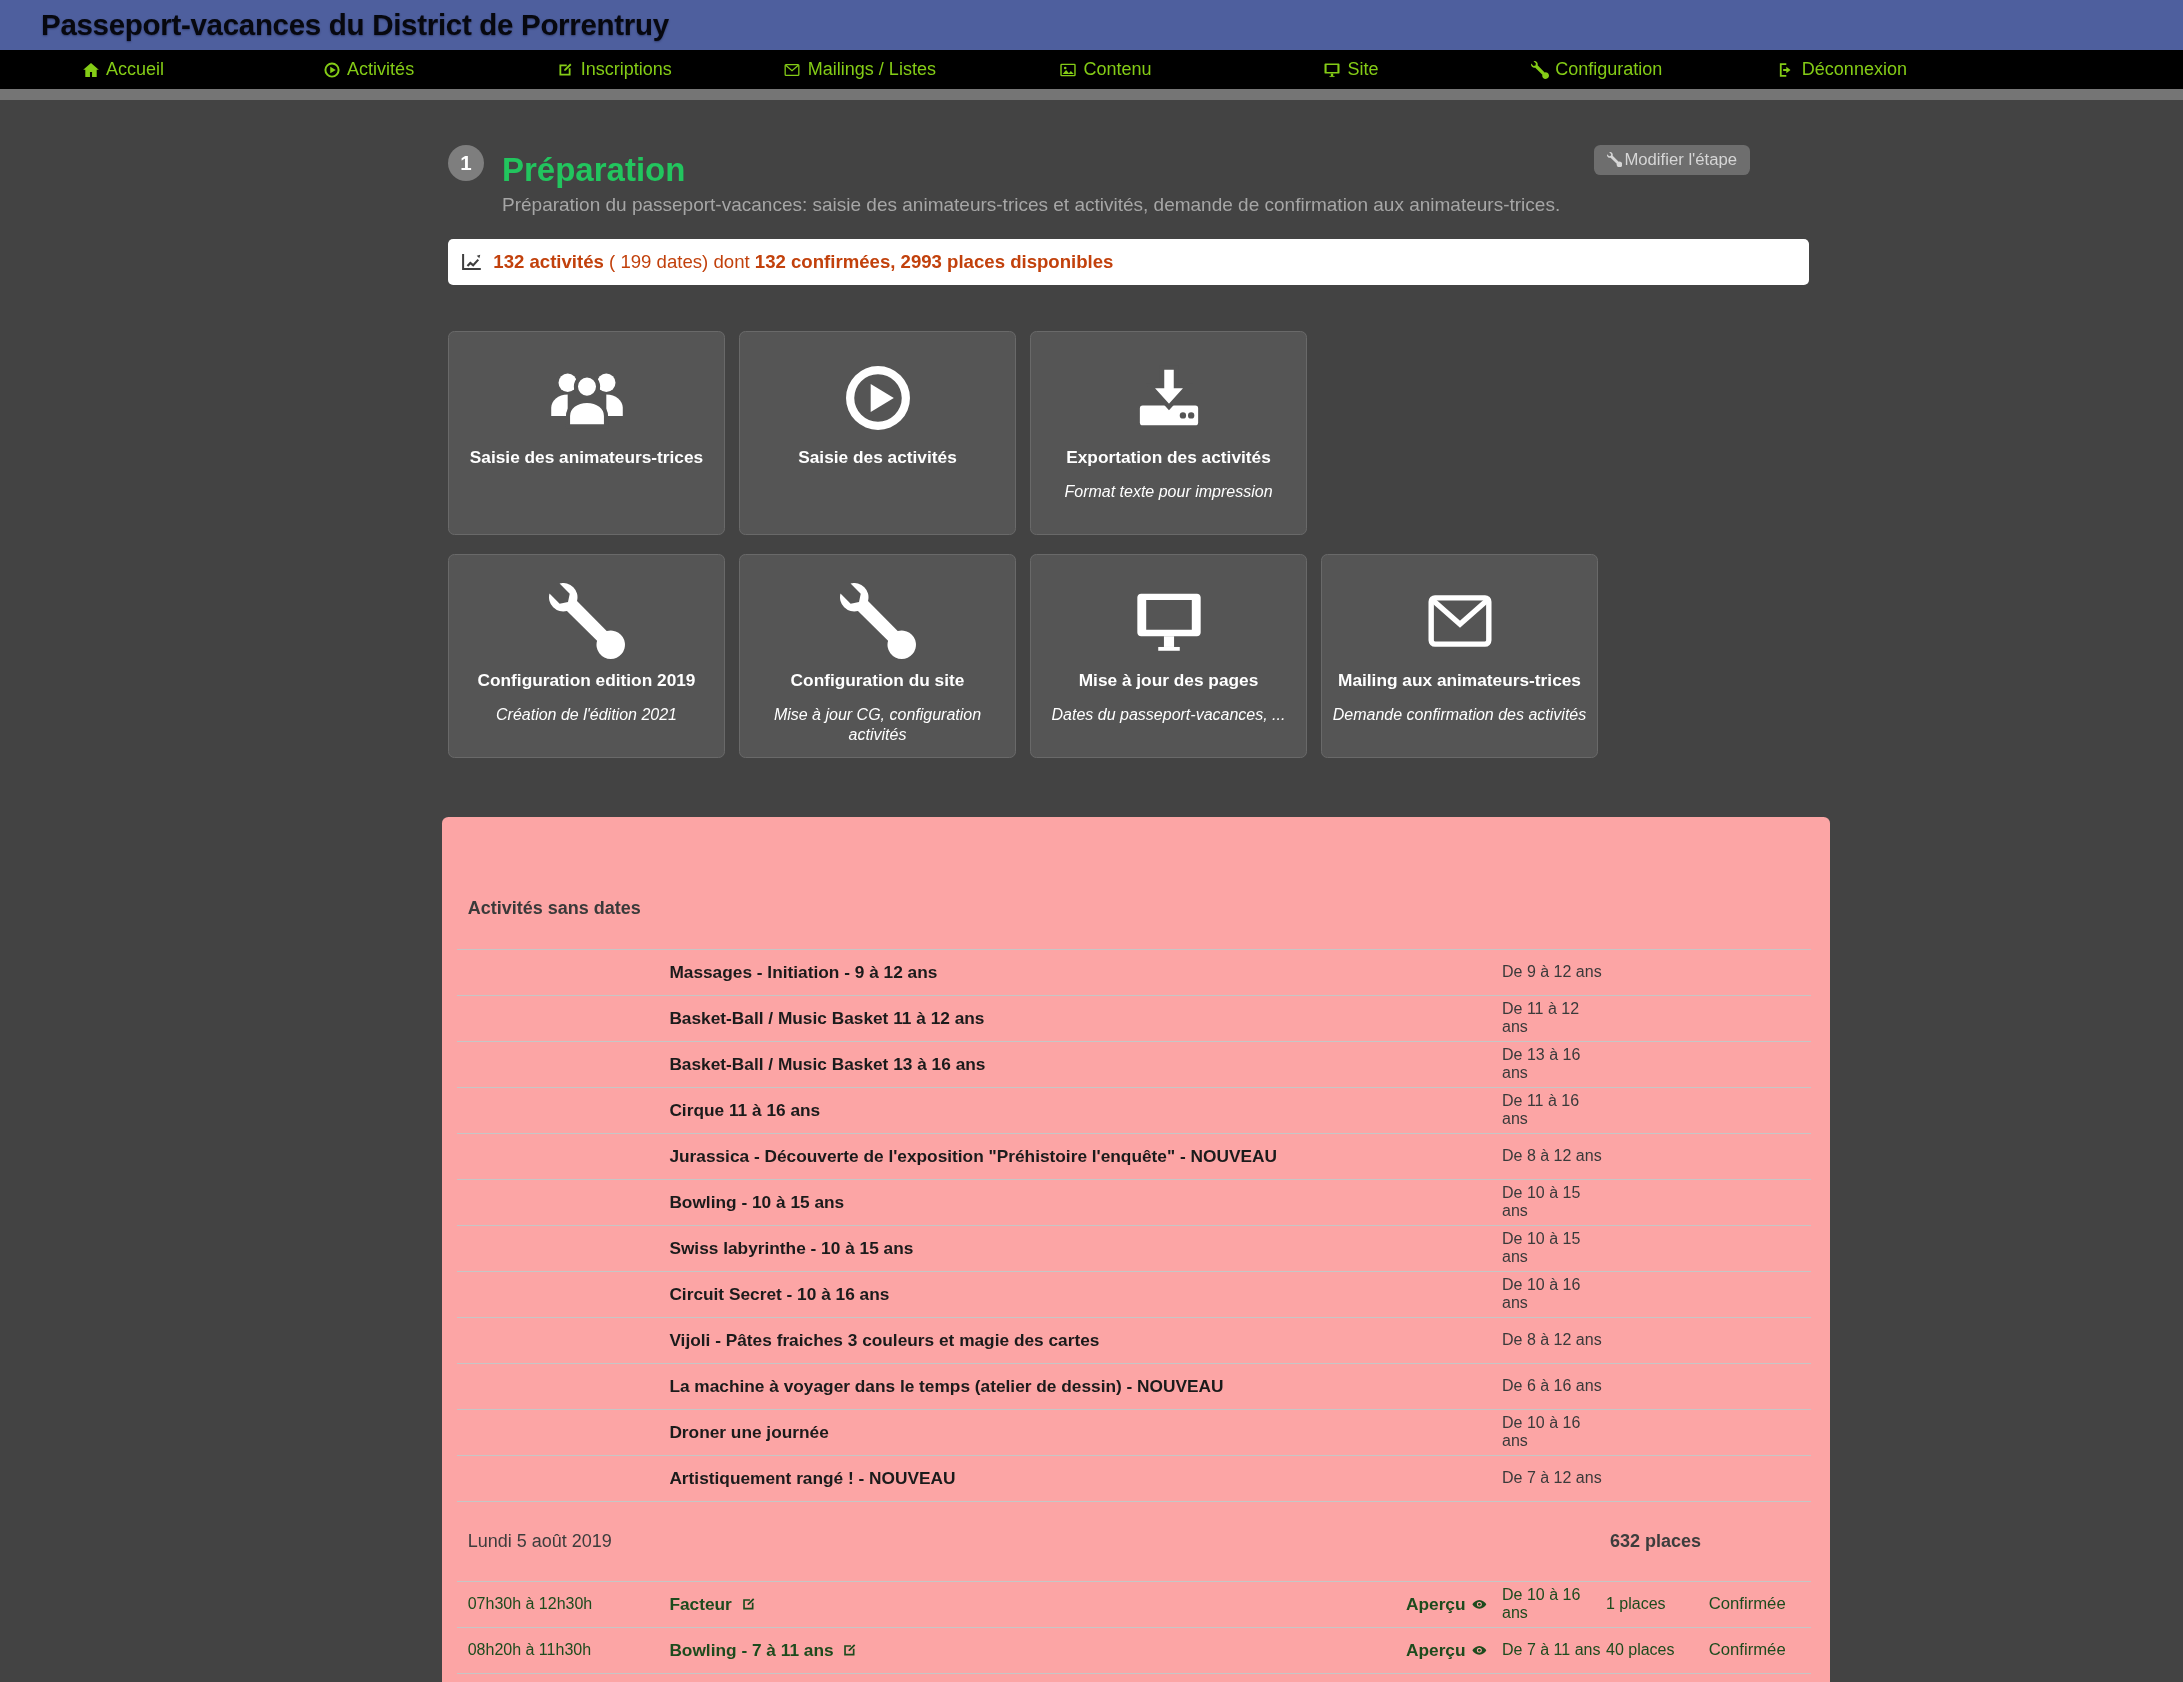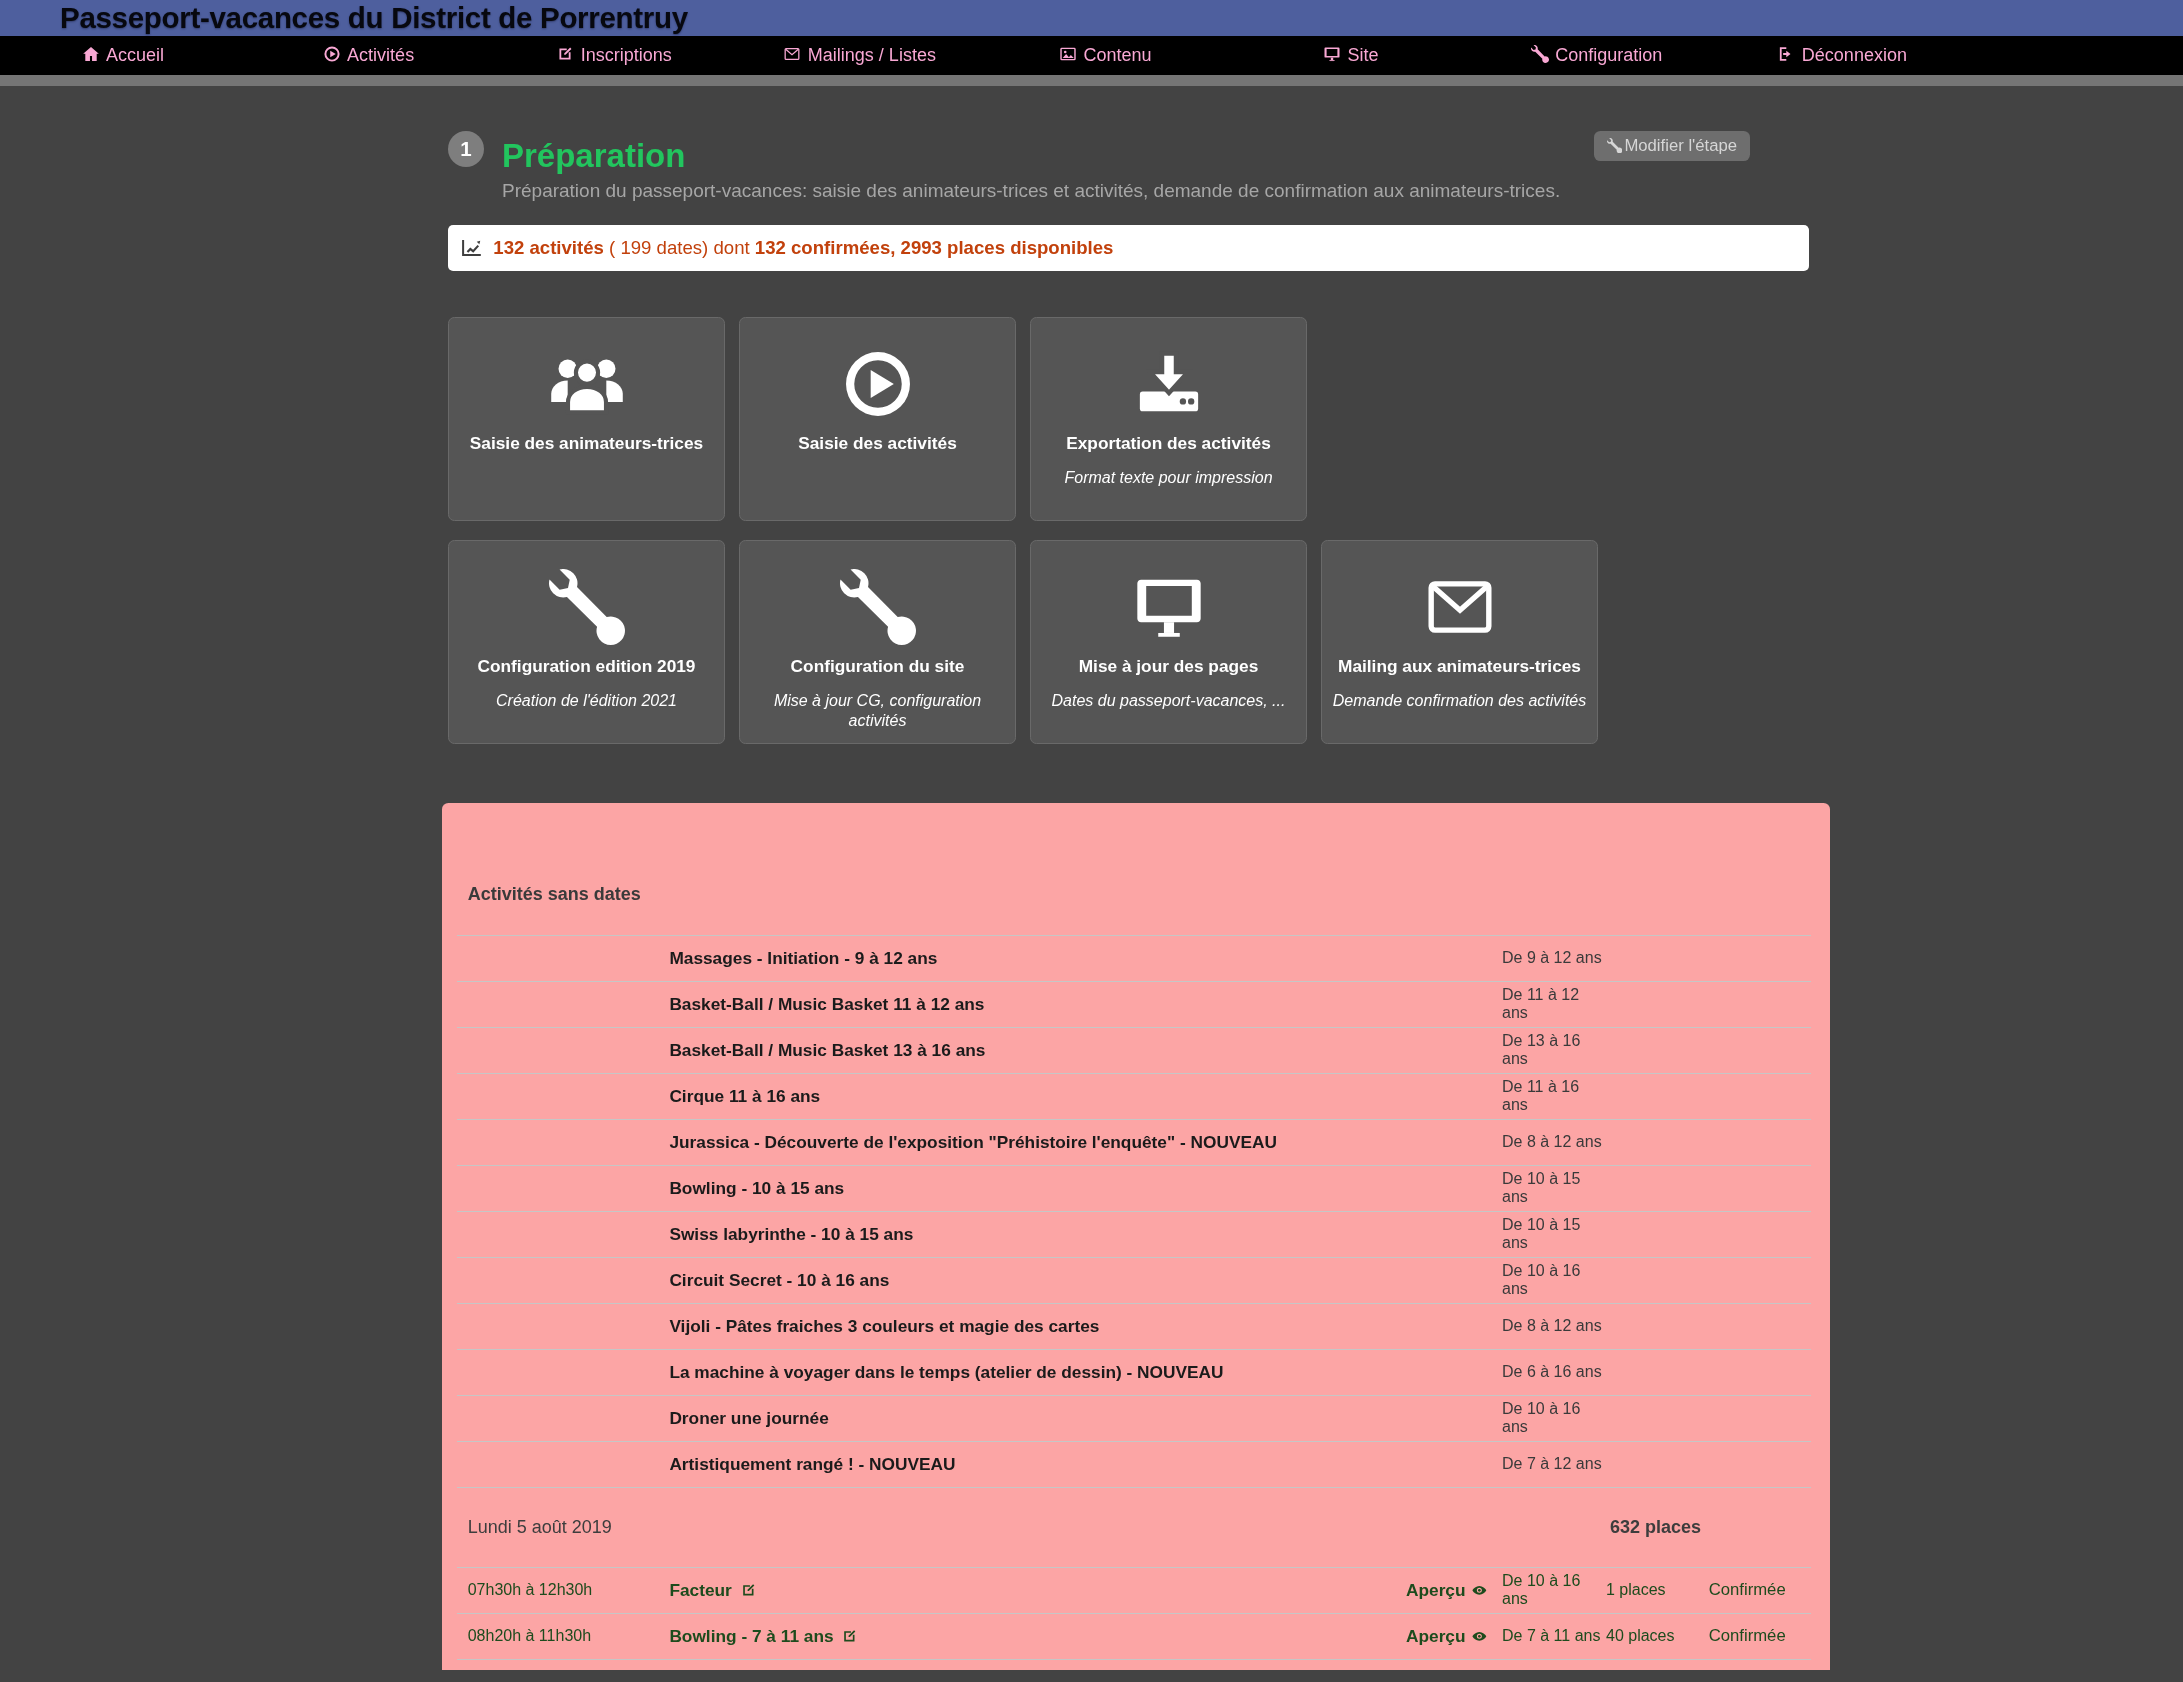--- a/index.html
+++ b/index.html
@@ -1,28 +1,28 @@
 <!DOCTYPE html>
 <html style="font-size:10.3px"><head>
 <meta charset="utf-8">
 <style>
   * { margin:0; padding:0; box-sizing:border-box; }
   html,body { width:2183px; height:1682px; overflow:hidden; background:#434343;
               font-family:"Liberation Sans", sans-serif; }
 
   
-  .header { height:36px; background:#4e5f9e; display:flex; align-items:center; padding-left:60px; }
+  .header { height:50px; background:#4e5f9e; display:flex; align-items:center; padding-left:41px; }
   .header .app-title { font-size:29.5px; font-weight:bold; color:#07080f;
                        text-shadow:0 1.3px 1.9px rgba(15,20,50,.45); letter-spacing:-0.3px; }
 
   
   .nav { height:39px; background:#000; display:flex; align-items:center; }
   .nav-inner { width:1965px; display:flex; }
-  .nav-item { flex:1; display:flex; justify-content:center; gap:6.4px;
-              color:#f9a8d4; font-size:18px; cursor:pointer; white-space:nowrap; }
+  .nav-item { flex:1; display:flex; justify-content:center; align-items:center; gap:6.4px;
+              color:#84cc16; font-size:18px; cursor:pointer; white-space:nowrap; }
   .strip { height:11px; background:#757575; }
 
   .icon { display:inline-block; line-height:0; }
   .icon svg { width:1em; height:1em; display:block; }
 
   
   #content { position:relative; height:1584px; }
 
   .step-badge { position:absolute; left:448px; top:45px; width:36px; height:36px; border-radius:50%;
                 background:#7e7e7e; color:#fff; font-size:20.5px; font-weight:bold;

